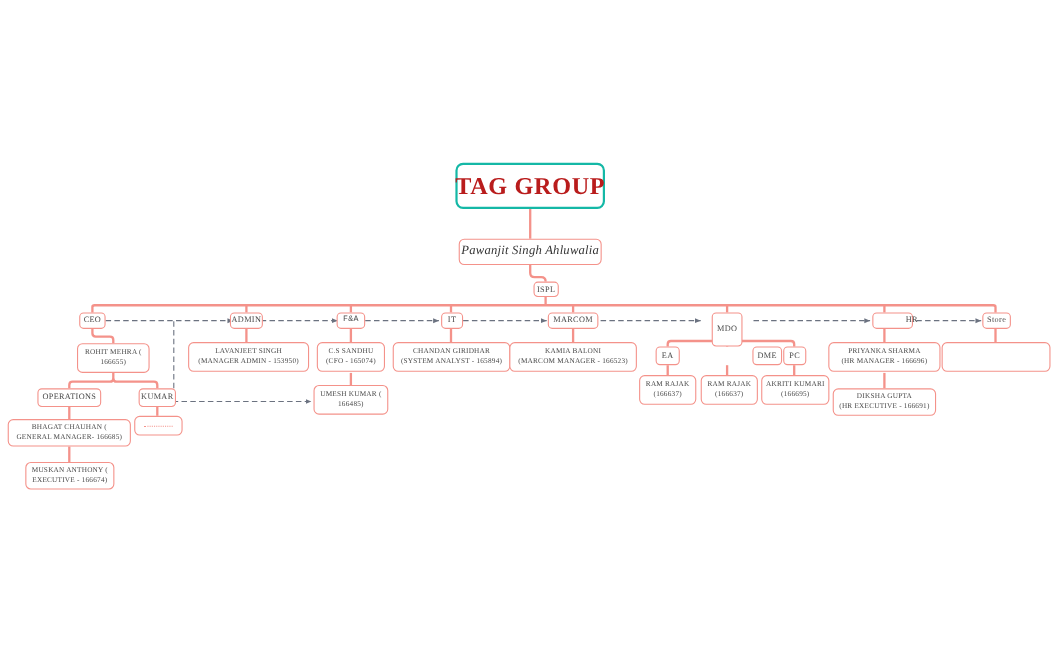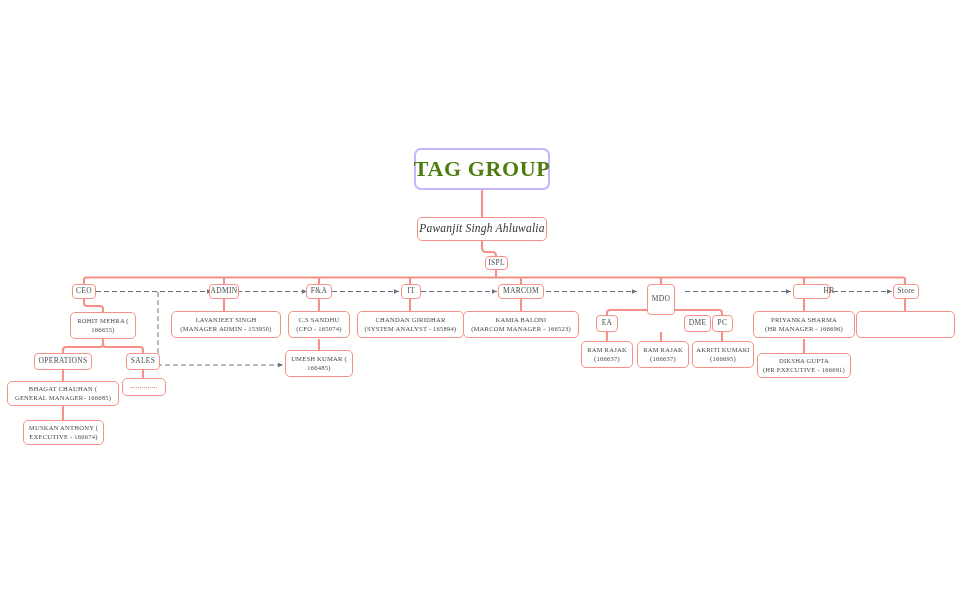--- a/index.html
+++ b/index.html
@@ -44,27 +44,27 @@
     line-height: 1.18;
     letter-spacing: .2px;
     z-index: 2;
   }
   .node .line {
     display: block;
     white-space: nowrap;
   }
   
   .node.root {
-    border: 2px solid #c4b5fd;
+    border: 2px solid #14b8a6;
     border-radius: 7px;
     font-family: "Liberation Serif", serif;
     font-weight: bold;
     font-size: 22px;
     letter-spacing: .6px;
-    color: #4d7c0f;
+    color: #b91c1c;
   }
   
   .node.owner {
     font-size: 11.5px;
     color: #333;
   }
   
   .node.pill {
     font-size: 7.5px;
     letter-spacing: .3px;
@@ -176,21 +176,21 @@
   <div class="node pill" style="left:485px; top:256px; width:23px; height:14px;">
     <span class="line">ISPL</span>
   </div>
 
   <div class="node pill" style="left:72px; top:284px; width:24px; height:15px;">
     <span class="line">CEO</span>
   </div>
   <div class="node pill" style="left:209px; top:284px; width:30px; height:15px;">
     <span class="line">ADMIN</span>
   </div>
-  <div class="node pill" style="left:306px; top:284px; width:26px; height:15px;">
+  <div class="node pill" style="left:306px; top:284px; width:26px; height:15px;font-family:Liberation Mono, monospace;">
     <span class="line">F&amp;A</span>
   </div>
   <div class="node pill" style="left:401px; top:284px; width:20px; height:15px;">
     <span class="line">IT</span>
   </div>
   <div class="node pill" style="left:498px; top:284px; width:46px; height:15px;">
     <span class="line">MARCOM</span>
   </div>
   <div class="node pill" style="left:647px; top:284px; width:28px; height:31px;">
     <span class="line">MDO</span>
@@ -203,21 +203,21 @@
   </div>
 
   <div class="node person" style="left:70px; top:312px; width:66px; height:27px;">
     <span class="line">ROHIT MEHRA (</span>
     <span class="line">166655)</span>
   </div>
   <div class="node pill" style="left:34px; top:353px; width:58px; height:17px;">
     <span class="line">OPERATIONS</span>
   </div>
   <div class="node pill" style="left:126px; top:353px; width:34px; height:17px;">
-    <span class="line">SALES</span>
+    <span class="line">KUMAR</span>
   </div>
   <div class="node person" style="left:7px; top:381px; width:112px; height:25px;">
     <span class="line">BHAGAT CHAUHAN (</span>
     <span class="line">GENERAL MANAGER- 166685)</span>
   </div>
   <div class="node person empty" style="left:122px; top:378px; width:44px; height:18px;">
     <span class="dots"></span>
   </div>
   <div class="node person" style="left:23px; top:420px; width:81px; height:25px;">
     <span class="line">MUSKAN ANTHONY (</span>

